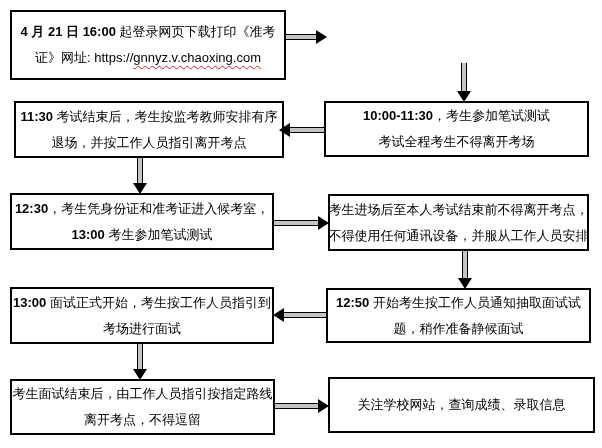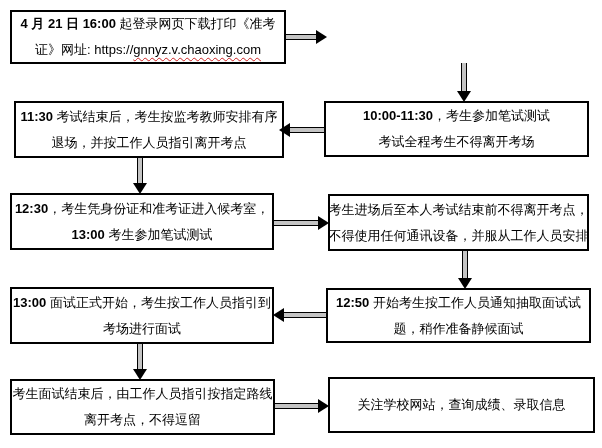--- a/index.html
+++ b/index.html
@@ -57,21 +57,21 @@
   .arr-down .head{
     bottom:-1px;left:50%;margin-left:-7px;width:0;height:0;
     border-top:11px solid #000;border-left:7px solid transparent;border-right:7px solid transparent;
   }
 </style>
 </head>
 <body>
 
 <div class="canvas">
 
-  <div class="box" style="left:10px;top:10px;width:276px;height:54px">
+  <div class="box" style="left:10px;top:10px;width:276px;height:70px">
     <div><span class="b">4 月 21 日 16:00 </span><span>起登录网页下载打印《准考
 证》网址: </span><span>https://</span><span class="squiggle">gnnyz.v.chaoxing.com</span></div>
   </div>
 
 
   <div class="box" style="left:14px;top:101px;width:270px;height:57px">
     <div><span class="b">11:30 </span><span>考试结束后，考生按监考教师安排有序
 退场，并按工作人员指引离开考点</span></div>
   </div>
 

